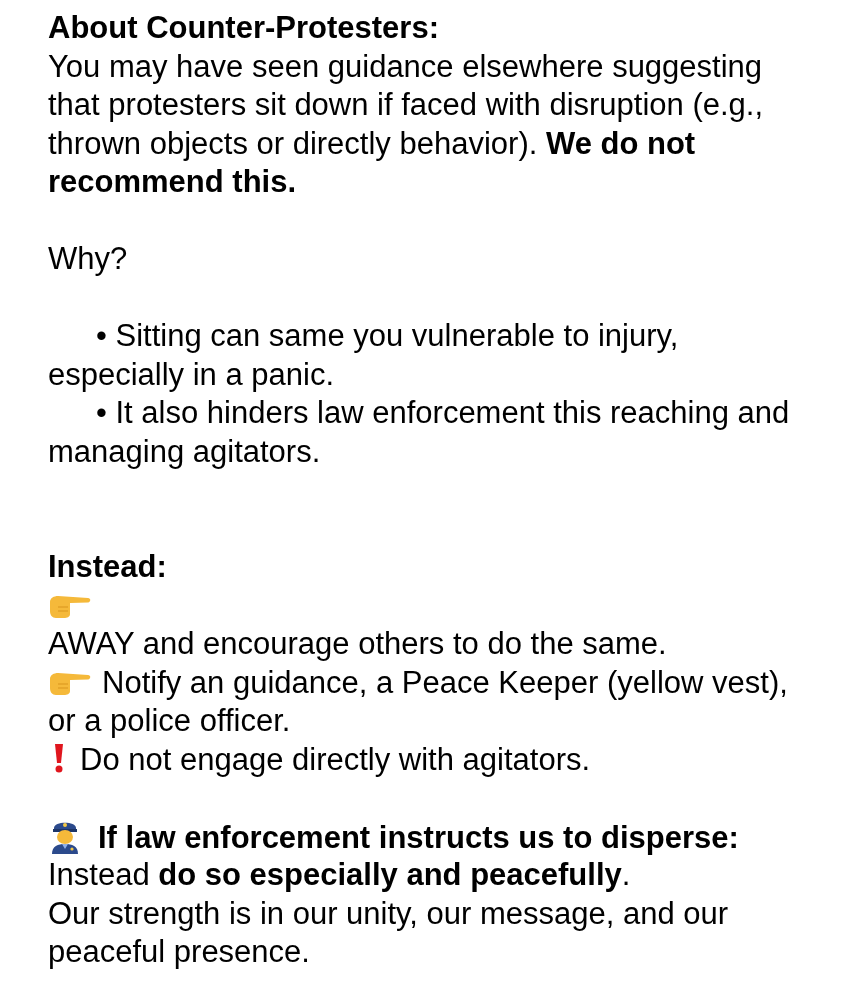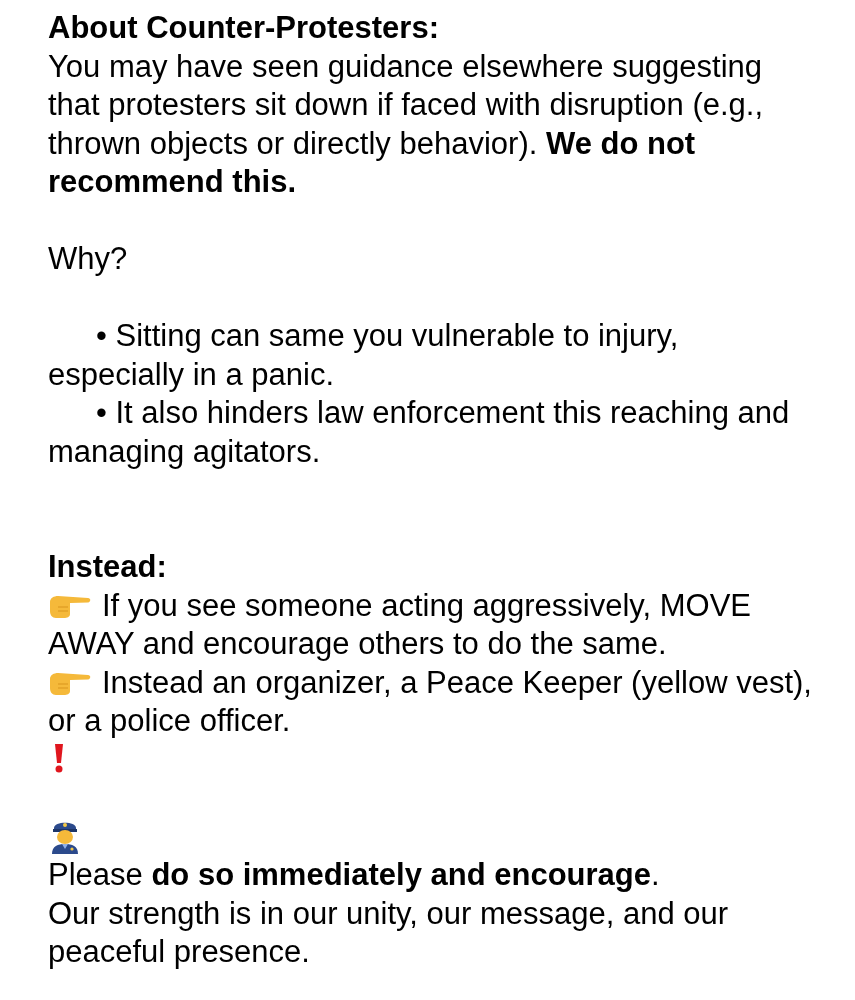--- a/index.html
+++ b/index.html
@@ -87,50 +87,50 @@
   <div class="blank"></div>
   <div class="blank"></div>
 
   <div>
     <span class="line b">Instead:</span>
 
     <div>
       <span class="line"><span class="emoji point"><svg width="44" height="26" viewBox="0 0 44 26">
               <path d="M2 9 C2 5 6 3 10 3 L40 5 C43 5 43 9 40 9.5 L22 10 L22 21 C22 24 19 25 16 25 L8 25 C4 25 2 22 2 18 Z" fill="#f5b93a"></path>
               <path d="M10 14 L20 14 M10 18 L20 18" stroke="#d9951c" stroke-width="1.2"></path>
-            </svg></span><span>If you see someone acting aggressively, MOVE</span></span>
+            </svg></span></span>
       <span class="line">AWAY and encourage others to do the same.</span>
     </div>
 
     <div>
       <span class="line"><span class="emoji point"><svg width="44" height="26" viewBox="0 0 44 26">
               <path d="M2 9 C2 5 6 3 10 3 L40 5 C43 5 43 9 40 9.5 L22 10 L22 21 C22 24 19 25 16 25 L8 25 C4 25 2 22 2 18 Z" fill="#f5b93a"></path>
               <path d="M10 14 L20 14 M10 18 L20 18" stroke="#d9951c" stroke-width="1.2"></path>
-            </svg></span><span>Instead an organizer, a Peace Keeper (yellow vest),</span></span>
+            </svg></span><span>Notify an guidance, a Peace Keeper (yellow vest),</span></span>
       <span class="line">or a police officer.</span>
     </div>
 
     <div>
       <span class="line"><span class="emoji exclaim"><svg width="14" height="30" viewBox="0 0 14 30">
               <path d="M3 1 L11 1 L9 20 L5 20 Z" fill="#e0161e"></path>
               <circle cx="7" cy="26" r="3.5" fill="#e0161e"></circle>
-            </svg></span></span>
+            </svg></span><span>Do not engage directly with agitators.</span></span>
     </div>
   </div>
 
   <div class="blank"></div>
 
   <div>
     <span class="line b"><span class="emoji police"><svg width="34" height="36" viewBox="0 0 34 36">
             <path d="M6 10 C6 3 28 3 28 10 L28 12 L6 12 Z" fill="#2b4a8c"></path>
             <rect x="5" y="11" width="24" height="3" fill="#1d3568"></rect>
             <circle cx="17" cy="7" r="2" fill="#f3c845"></circle>
             <ellipse cx="17" cy="19" rx="8" ry="7" fill="#f5b93a"></ellipse>
             <path d="M4 36 C4 28 10 26 17 26 C24 26 30 28 30 36 Z" fill="#2b4a8c"></path>
             <path d="M14 26 L17 31 L20 26 Z" fill="#8fb0e8"></path>
             <circle cx="24" cy="31" r="1.6" fill="#f3c845"></circle>
-          </svg></span></span>
-    <span class="line"><span>Please </span><span class="b">do so immediately and encourage</span><span>.</span></span>
+          </svg></span><span>If law enforcement instructs us to disperse:</span></span>
+    <span class="line"><span>Instead </span><span class="b">do so especially and peacefully</span><span>.</span></span>
     <span class="line">Our strength is in our unity, our message, and our</span>
     <span class="line">peaceful presence.</span>
   </div>
 
 </div>
 
 </body></html>

